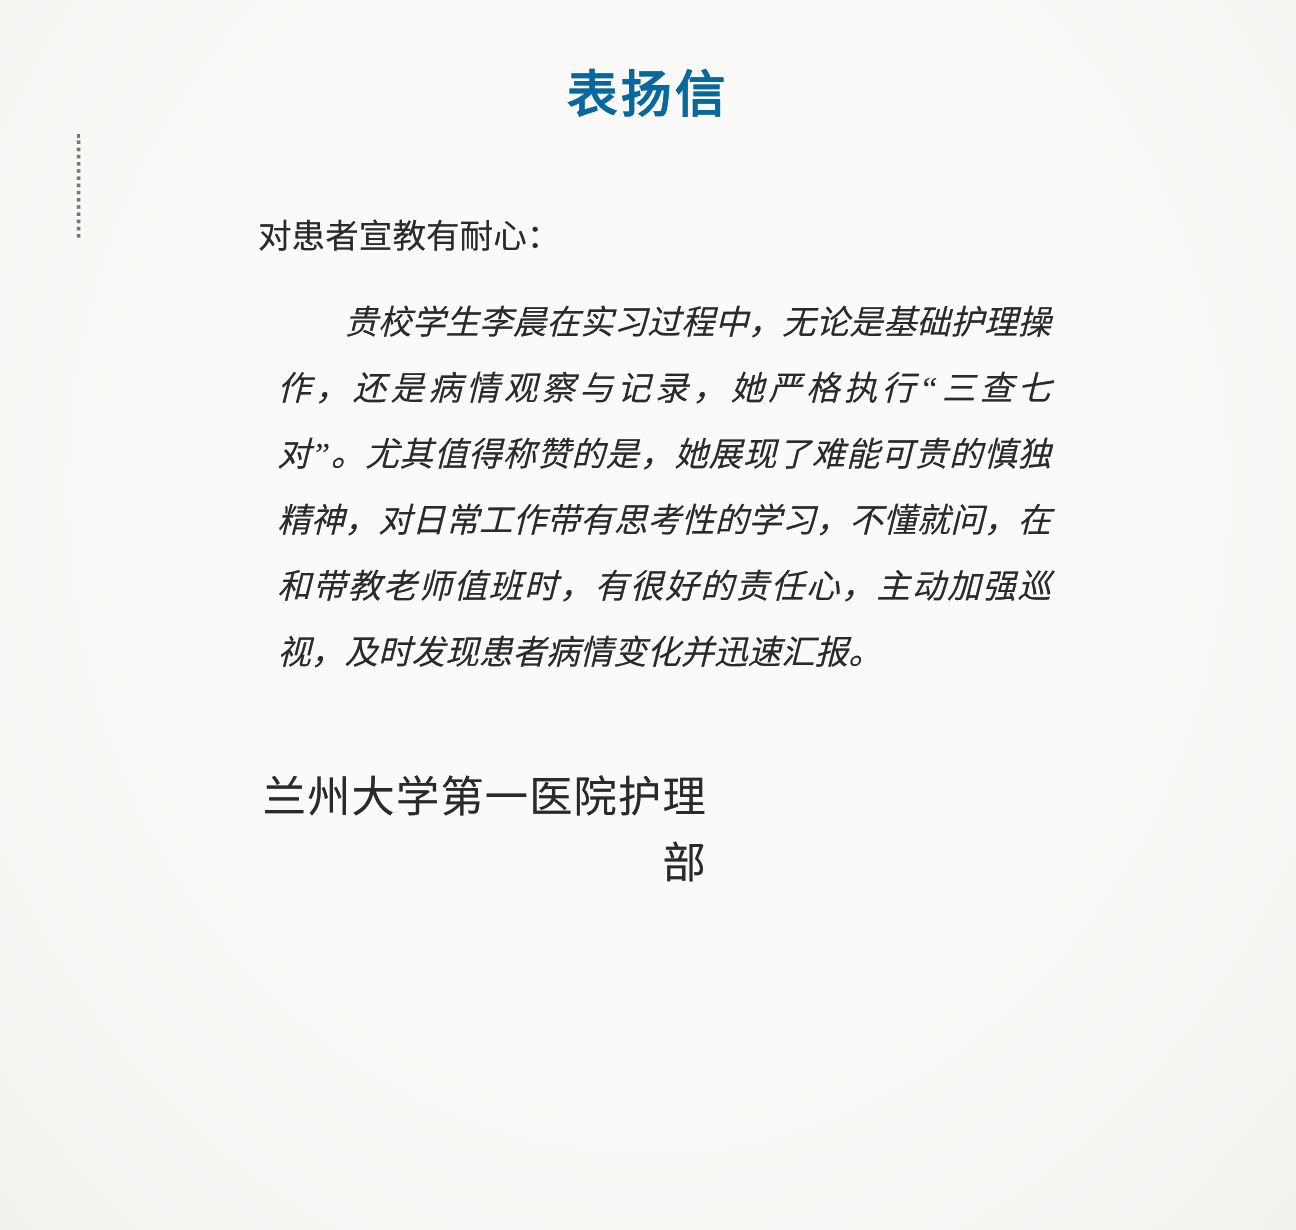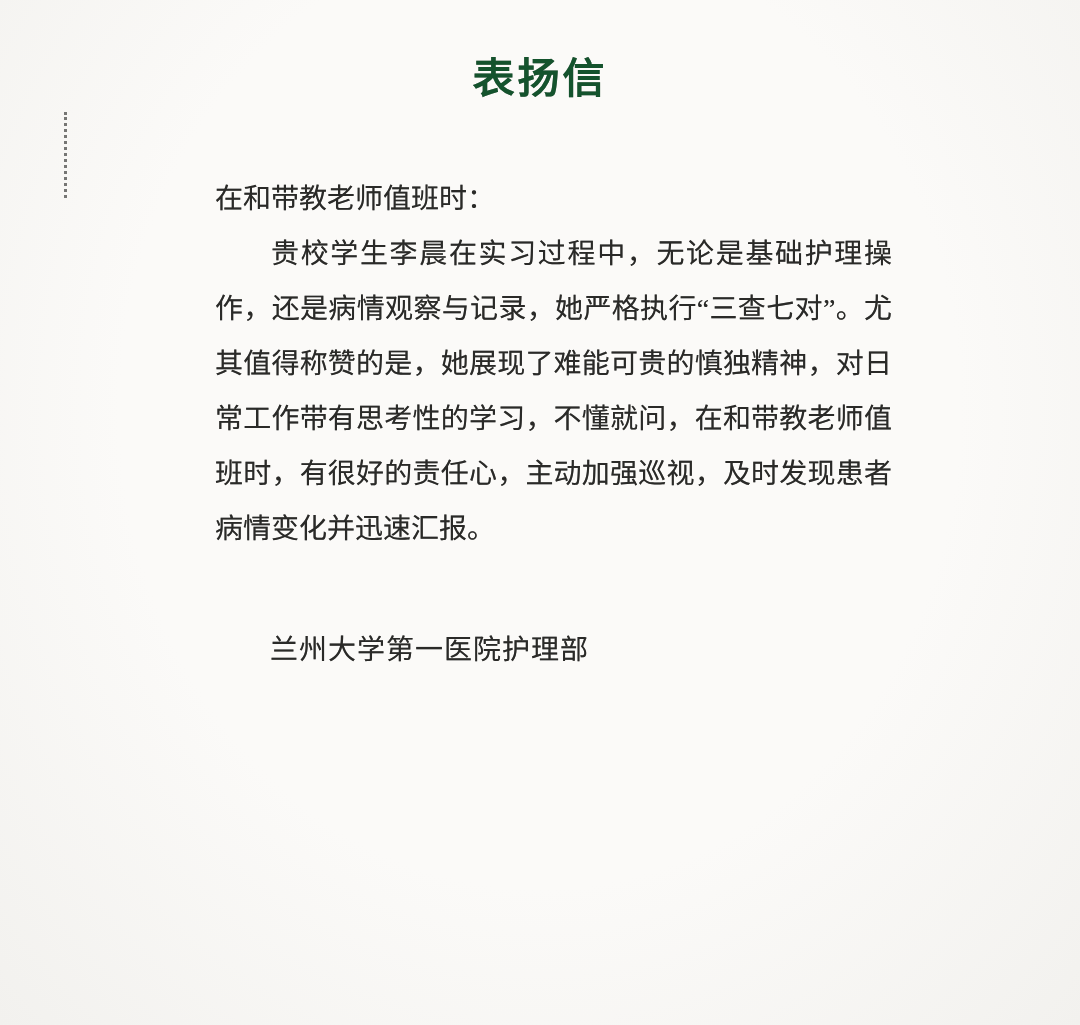--- a/index.html
+++ b/index.html
@@ -20,41 +20,42 @@
     color: #2a2a28;
     text-shadow: 0 0 0.5px rgba(42,42,40,0.55);
   }
   .letter-title {
     margin: 0;
     padding-top: 44px;
     text-align: center;
     font-size: 42px;
     font-weight: 700;
     letter-spacing: 3px;
-    color: #14532d;
+    color: #0369a1;
   }
   .letter-body {
     margin-left: 215px;
     margin-right: 188px;
     font-size: 28px;
     line-height: 55px;
   }
   .salutation {
     margin: 0;
     margin-top: 66px;
   }
   .para {
-    margin: 0;
+    margin: 16px;
     text-indent: 2em;
     text-align: justify;
     text-justify: inter-ideograph;
+    font-style: italic;
   }
   .signature-block {
     margin-top: 66px;
-    font-size: 28px;
+    font-size: 36px;
   }
   .signature-line {
     margin: 0;
     text-align: right;
     padding-right: 303px;
     letter-spacing: 1px;
   }
   .binding-mark {
     position: absolute;
     left: 64px;
@@ -69,21 +70,21 @@
 <body>
 
 <div class="page">
 
   <span class="binding-mark"></span>
 
   <h1 class="letter-title">表扬信</h1>
 
   <div class="letter-body">
 
-    <p class="salutation">在和带教老师值班时：</p>
+    <p class="salutation">对患者宣教有耐心：</p>
 
     <p class="para">贵校学生李晨在实习过程中，无论是基础护理操作，还是病情观察与记录，她严格执行“三查七对”。尤其值得称赞的是，她展现了难能可贵的慎独精神，对日常工作带有思考性的学习，不懂就问，在和带教老师值班时，有很好的责任心，主动加强巡视，及时发现患者病情变化并迅速汇报。</p>
 
 
     <div class="signature-block">
       <p class="signature-line">兰州大学第一医院护理部</p>
 
     </div>
 
   </div>

